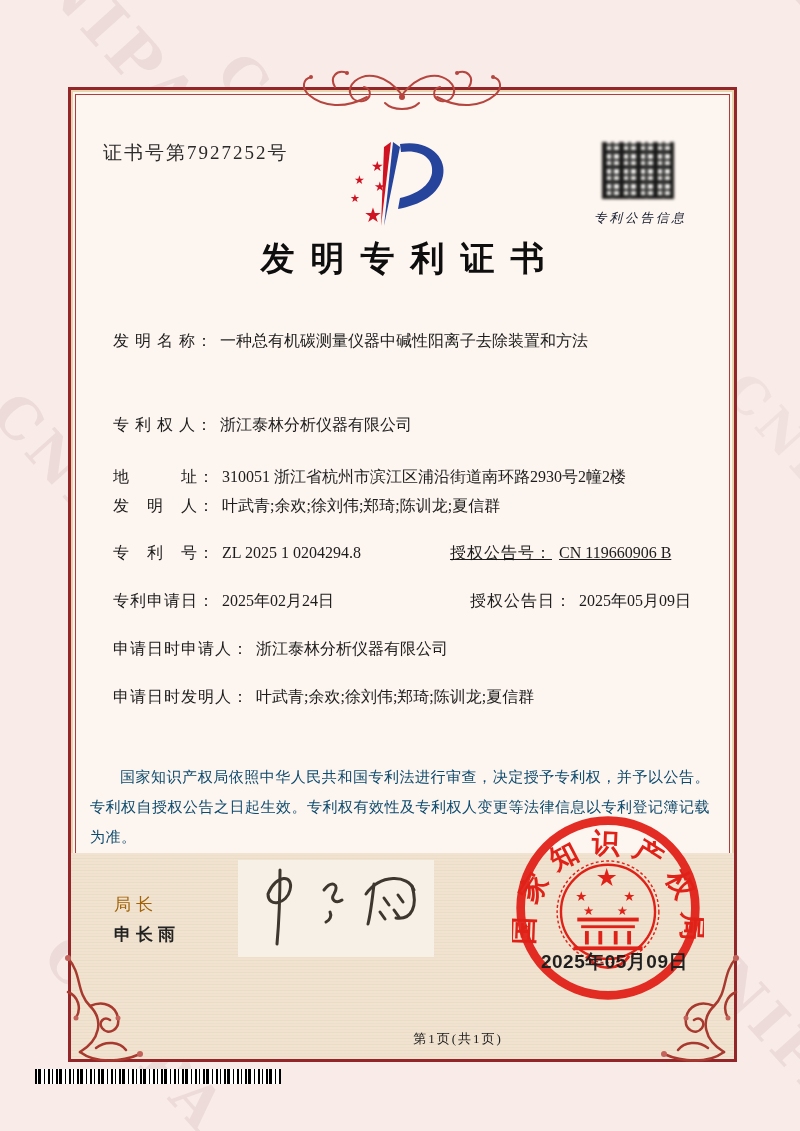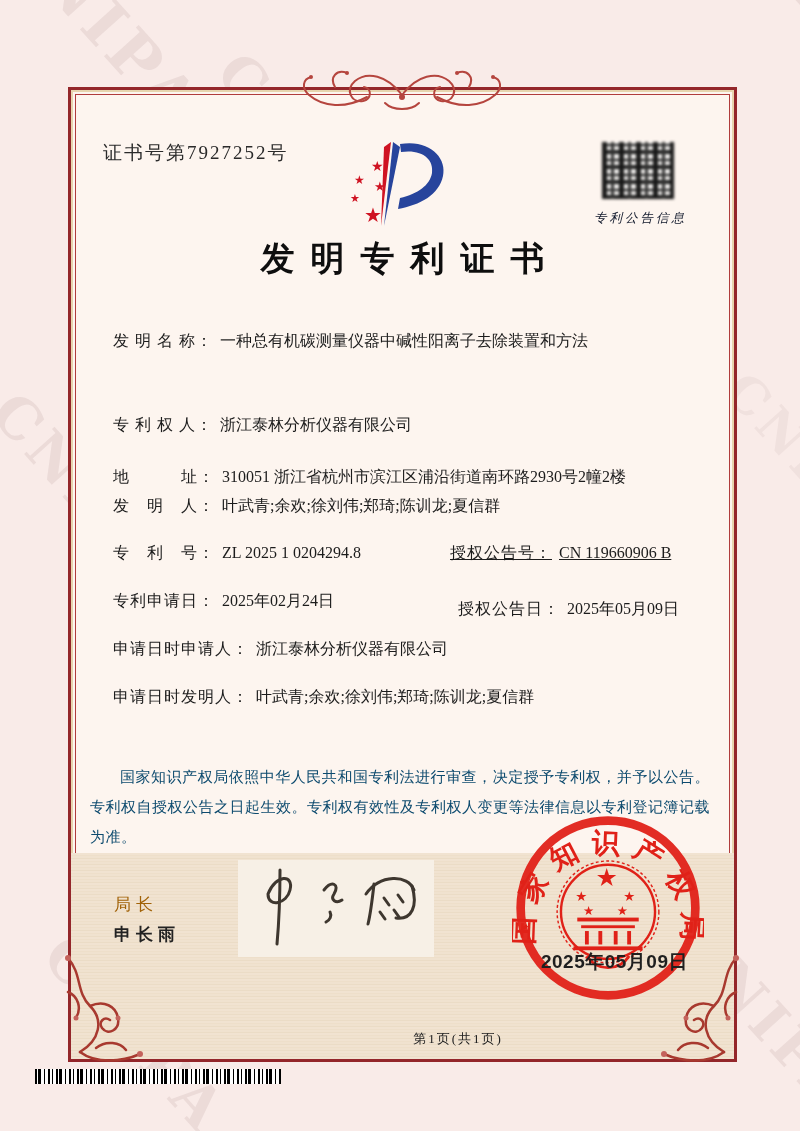--- a/index.html
+++ b/index.html
@@ -196,21 +196,21 @@
 <div class="frow" style="left:113px;top:639px;">
   <span class="lab">申请日时申请人：</span><span class="val">浙江泰林分析仪器有限公司</span>
 </div>
 <div class="frow" style="left:113px;top:687px;">
   <span class="lab">申请日时发明人：</span><span class="val">叶武青;余欢;徐刘伟;郑琦;陈训龙;夏信群</span>
 </div>
 
 <div class="frow" style="left:450px;top:543px;text-decoration:underline;">
   <span class="lab">授权公告号：</span><span class="val">CN 119660906 B</span>
 </div>
-<div class="frow" style="left:458px;top:591px;margin-top:8px;">
+<div class="frow" style="left:470px;top:591px;">
   <span class="lab">授权公告日：</span><span class="val">2025年05月09日</span>
 </div>
 
 <div class="abs statement">国家知识产权局依照中华人民共和国专利法进行审查，决定授予专利权，并予以公告。专利权自授权公告之日起生效。专利权有效性及专利权人变更等法律信息以专利登记簿记载为准。</div>
 
 <div class="abs sig-title">局长</div>
 <div class="abs sig-name">申长雨</div>
 
 <div class="abs sig-box">
   <svg width="196" height="97" viewBox="0 0 196 97">

